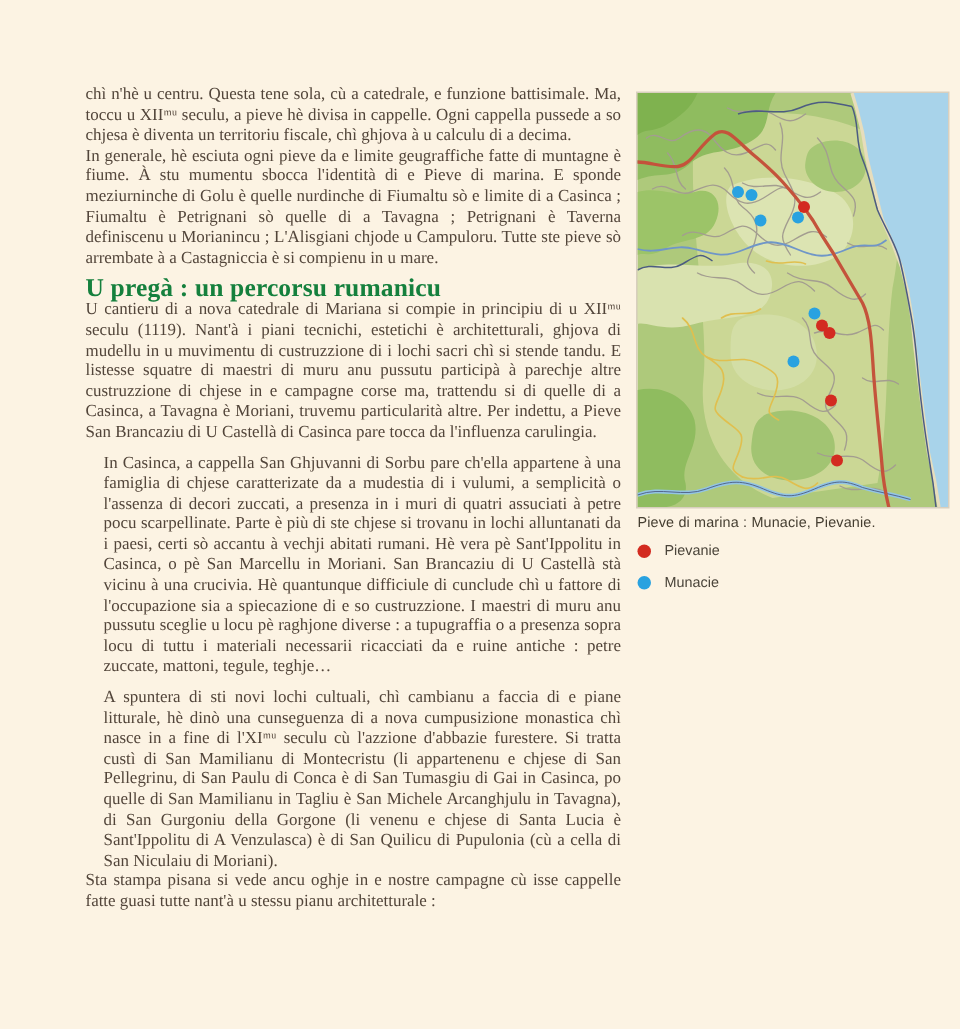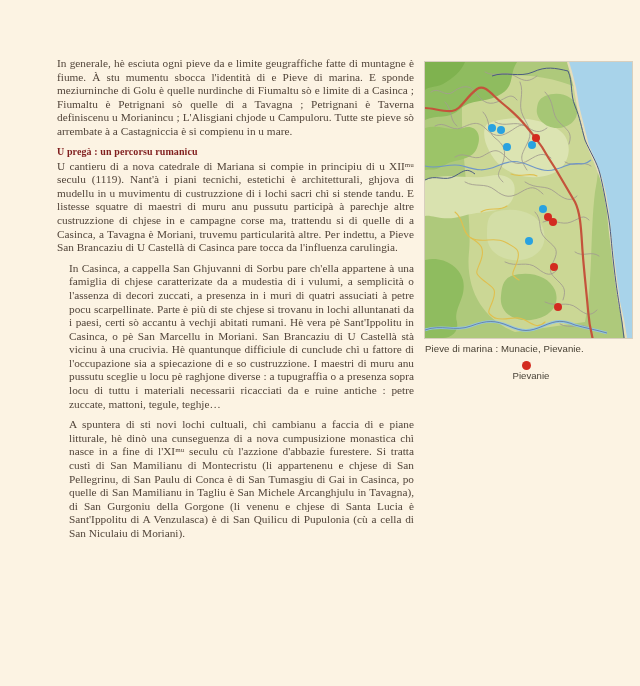--- a/index.html
+++ b/index.html
@@ -9,50 +9,52 @@
     font-family:"Liberation Serif","DejaVu Serif",serif;
   }
   .text-col{
     position:absolute;left:57px;top:57px;width:357px;
     color:#52453a;font-size:11.3px;line-height:13.6px;
     text-align:justify;
   }
   .text-col p{margin:0;}
   .text-col p.gap{margin-top:7px;margin-left:12px;}
   .text-col h2{
-    font-size:10px;line-height:15px;margin:5px 0 1px 0;
-    font-weight:bold;color:#7f1d1d;text-align:left;letter-spacing:.1px;
+    font-size:17px;line-height:15px;margin:5px 0 1px 0;
+    font-weight:bold;color:#15803d;text-align:left;letter-spacing:.1px;
   }
   .map-wrap{
     position:absolute;left:425px;top:62px;width:207px;height:276px;
     outline:1px solid rgba(90,80,60,.22);
   }
   .map-wrap svg{display:block;}
   .map-caption{
     position:absolute;left:425px;top:343px;width:212px;
     font-family:"Liberation Sans","DejaVu Sans",sans-serif;
     font-size:9.6px;font-weight:400;color:#453e31;letter-spacing:.1px;
   }
   .legend{
     position:absolute;left:425px;top:361px;width:212px;
     font-family:"Liberation Sans","DejaVu Sans",sans-serif;
     font-size:9.6px;color:#4a443a;
   }
-  .legend-row{display:flex;align-items:center;height:13px;margin-bottom:8px;flex-direction:column;}
+  .legend-row{display:flex;align-items:center;height:13px;margin-bottom:8px;}
   .legend-dot{width:9px;height:9px;border-radius:50%;margin-right:9px;flex:0 0 auto;}
 </style>
 </head>
 <body>
 
 <div class="text-col">
+  <p>chì n'hè u centru. Questa tene sola, cù a catedrale, e funzione battisimale. Ma, toccu u XIIᵐᵘ seculu, a pieve hè divisa in cappelle. Ogni cappella pussede a so chjesa è diventa un territoriu fiscale, chì ghjova à u calculu di a decima.</p>
   <p>In generale, hè esciuta ogni pieve da e limite geugraffiche fatte di muntagne è fiume. À stu mumentu sbocca l'identità di e Pieve di marina. E sponde meziurninche di Golu è quelle nurdinche di Fiumaltu sò e limite di a Casinca ; Fiumaltu è Petrignani sò quelle di a Tavagna ; Petrignani è Taverna definiscenu u Morianincu ; L'Alisgiani chjode u Campuloru. Tutte ste pieve sò arrembate à a Castagniccia è si compienu in u mare.</p>
   <h2>U pregà : un percorsu rumanicu</h2>
   <p>U cantieru di a nova catedrale di Mariana si compie in principiu di u XIIᵐᵘ seculu (1119). Nant'à i piani tecnichi, estetichi è architetturali, ghjova di mudellu in u muvimentu di custruzzione di i lochi sacri chì si stende tandu. E listesse squatre di maestri di muru anu pussutu participà à parechje altre custruzzione di chjese in e campagne corse ma, trattendu si di quelle di a Casinca, a Tavagna è Moriani, truvemu particularità altre. Per indettu, a Pieve San Brancaziu di U Castellà di Casinca pare tocca da l'influenza carulingia.</p>
   <p class="gap">In Casinca, a cappella San Ghjuvanni di Sorbu pare ch'ella appartene à una famiglia di chjese caratterizate da a mudestia di i vulumi, a semplicità o l'assenza di decori zuccati, a presenza in i muri di quatri assuciati à petre pocu scarpellinate. Parte è più di ste chjese si trovanu in lochi alluntanati da i paesi, certi sò accantu à vechji abitati rumani. Hè vera pè Sant'Ippolitu in Casinca, o pè San Marcellu in Moriani. San Brancaziu di U Castellà stà vicinu à una crucivia. Hè quantunque difficiule di cunclude chì u fattore di l'occupazione sia a spiecazione di e so custruzzione. I maestri di muru anu pussutu sceglie u locu pè raghjone diverse : a tupugraffia o a presenza sopra locu di tuttu i materiali necessarii ricacciati da e ruine antiche : petre zuccate, mattoni, tegule, teghje…</p>
   <p class="gap">A spuntera di sti novi lochi cultuali, chì cambianu a faccia di e piane litturale, hè dinò una cunseguenza di a nova cumpusizione monastica chì nasce in a fine di l'XIᵐᵘ seculu cù l'azzione d'abbazie furestere. Si tratta custì di San Mamilianu di Montecristu (li appartenenu e chjese di San Pellegrinu, di San Paulu di Conca è di San Tumasgiu di Gai in Casinca, po quelle di San Mamilianu in Tagliu è San Michele Arcanghjulu in Tavagna), di San Gurgoniu della Gorgone (li venenu e chjese di Santa Lucia è Sant'Ippolitu di A Venzulasca) è di San Quilicu di Pupulonia (cù a cella di San Niculaiu di Moriani).</p>
+  <p>Sta stampa pisana si vede ancu oghje in e nostre campagne cù isse cappelle fatte guasi tutte nant'à u stessu pianu architetturale :</p>
 </div>
 
 <div class="map-wrap">
   <svg width="207" height="276" viewBox="0 0 207 276" xmlns="http://www.w3.org/2000/svg">
 
     <rect x="0" y="0" width="207" height="276" fill="#aec97b"></rect>
 
     <path d="M40,20 C80,8 130,12 160,30 C175,45 178,90 170,130 C165,170 168,220 160,260 L90,270 C60,258 40,230 44,190 C48,150 30,60 40,20 Z" fill="#cbd795"></path>
 
     <path d="M62,62 C84,52 116,56 134,68 C148,78 146,98 134,108 C116,120 90,116 76,104 C64,94 54,72 62,62 Z" fill="#dce4b2"></path>
@@ -127,13 +129,17 @@
   </svg>
 </div>
 
 <div class="map-caption">Pieve di marina : Munacie, Pievanie.</div>
 
 <div class="legend">
   <div class="legend-row">
     <span class="legend-dot" style="background: rgb(211, 43, 32);"></span>
     <span>Pievanie</span>
   </div>
+  <div class="legend-row">
+    <span class="legend-dot" style="background: rgb(41, 162, 224);"></span>
+    <span>Munacie</span>
+  </div>
 </div>
 
 </body></html>

